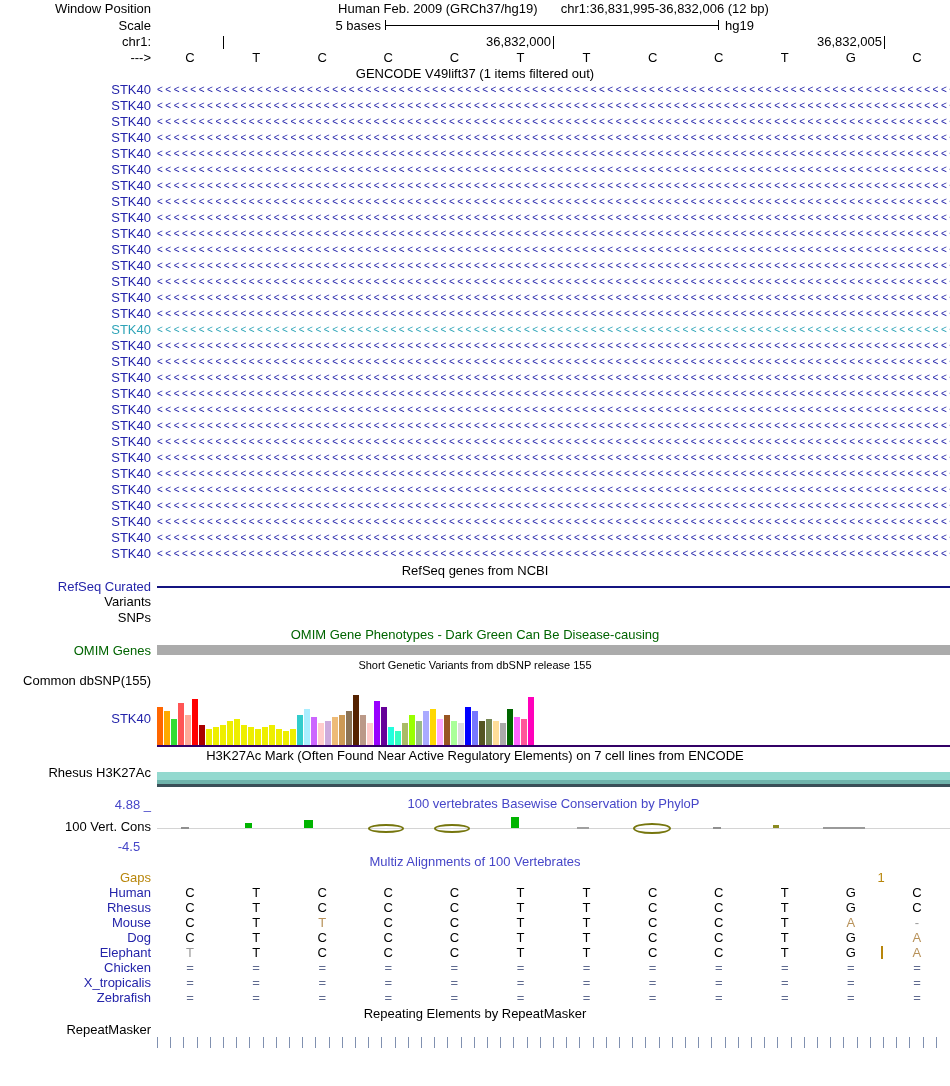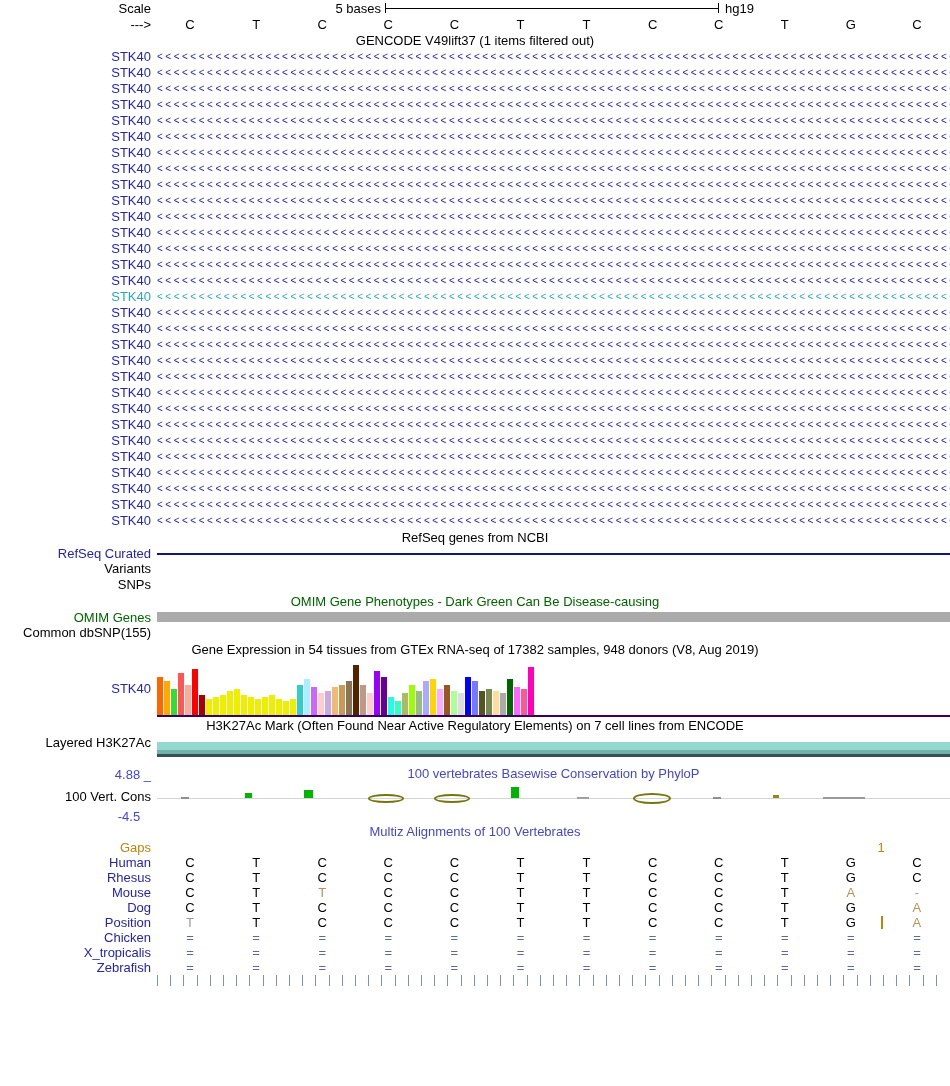--- a/index.html
+++ b/index.html
@@ -39,30 +39,48 @@
   .labmid{display:flex;align-items:center;justify-content:flex-end;}
   .phy-baseline{position:absolute;left:0;right:0;top:33px;height:1px;background:#d4d4d4;}
   .insbar{position:absolute;top:1px;width:2px;height:13px;background:var(--gaps-gold,#b8860b);}
   .btick{position:absolute;top:0;width:1px;height:11px;background:#8090b0;}
 </style>
 </head>
 <body>
 
 <div id="browser">
 
+  <div class="trow h17">
+    <div class="lab">Window Position</div>
+    <div class="trk" style="text-align:center;">
+      <span>Human Feb. 2009 (GRCh37/hg19)</span>
+      <span style="display:inline-block;width:16px;"></span>
+      <span>chr1:36,831,995-36,832,006 (12 bp)</span>
+    </div>
+  </div>
 
   <div class="trow h17">
     <div class="lab">Scale</div>
     <div class="trk">
       <span class="pos" style="left:224px;transform:translateX(-100%);">5 bases</span>
       <div class="scalebar"></div>
       <span class="pos" style="left:568px;">hg19</span>
     </div>
   </div>
 
+  <div class="trow h16">
+    <div class="lab">chr1:</div>
+    <div class="trk" id="ruler">
+        <div class="rtick" style="left: 66px;"></div>
+        <div class="rtick" style="left: 396px;"></div>
+        <span class="pos rnum" style="left: 396px;">36,832,000</span>
+        <div class="rtick" style="left: 727px;"></div>
+        <span class="pos rnum" style="left: 727px;">36,832,005</span>
+      </div>
+  </div>
 
   <div class="trow h16">
     <div class="lab">---&gt;</div>
     <div class="trk" id="ref-bases">
         <span class="base mzc-k" style="left: 33.0417px;">C</span>
         <span class="base mzc-k" style="left: 99.125px;">T</span>
         <span class="base mzc-k" style="left: 165.208px;">C</span>
         <span class="base mzc-k" style="left: 231.292px;">C</span>
         <span class="base mzc-k" style="left: 297.375px;">C</span>
         <span class="base mzc-k" style="left: 363.458px;">T</span>
@@ -277,26 +295,26 @@
   </div>
 
   <div class="ttl h17 dgreen">OMIM Gene Phenotypes - Dark Green Can Be Disease-causing</div>
   <div class="trow h15">
     <div class="lab dgreen">OMIM Genes</div>
     <div class="trk">
         <div class="omim-bar" id="omim-bar" style="background: rgb(171, 171, 171);"></div>
       </div>
   </div>
 
+  <div class="ttl h15 sm">Short Genetic Variants from dbSNP release 155</div>
   <div class="trow h16">
     <div class="lab">Common dbSNP(155)</div>
     <div class="trk"></div>
   </div>
 
-  <div class="ttl h18">Gene Expression in 54 tissues from GTEx RNA-seq of 17382 samples, 948 donors (V8, Aug 2019)</div>
   <div class="trow" style="height:58px;">
     <div class="lab labmid blue">STK40</div>
     <div class="trk">
       <div class="bars" id="gtex-bars">
           <div class="bar" style="height: 38px; background: rgb(255, 102, 0);"></div>
           <div class="bar" style="height: 34px; background: rgb(255, 170, 0);"></div>
           <div class="bar" style="height: 26px; background: rgb(51, 221, 51);"></div>
           <div class="bar" style="height: 42px; background: rgb(255, 85, 85);"></div>
           <div class="bar" style="height: 30px; background: rgb(255, 170, 153);"></div>
           <div class="bar" style="height: 46px; background: rgb(255, 0, 0);"></div>
@@ -348,21 +366,21 @@
           <div class="bar" style="height: 28px; background: rgb(255, 102, 255);"></div>
           <div class="bar" style="height: 26px; background: rgb(255, 85, 153);"></div>
           <div class="bar" style="height: 48px; background: rgb(255, 0, 187);"></div>
         </div>
       <div class="gtex-base"></div>
     </div>
   </div>
 
   <div class="ttl h18">H3K27Ac Mark (Often Found Near Active Regulatory Elements) on 7 cell lines from ENCODE</div>
   <div class="trow" style="height:30px;">
-    <div class="lab" style="line-height:15px;">Layered H3K27Ac</div>
+    <div class="lab" style="line-height:15px;">Rhesus H3K27Ac</div>
     <div class="trk" id="h3k-bands">
         <div class="pos" style="left: 0px; right: 0px; top: 7px; height: 8px; background: rgb(147, 217, 207);"></div>
         <div class="pos" style="left: 0px; right: 0px; top: 15px; height: 4px; background: rgb(111, 179, 171);"></div>
         <div class="pos" style="left: 0px; right: 0px; top: 19px; height: 3px; background: rgb(58, 78, 87);"></div>
       </div>
   </div>
 
   <div class="trow" style="height:58px;">
     <div class="lab" style="position:relative;text-align:center;">
       <span class="pos tblue" style="right:6px;top:2px;">4.88 _</span>
@@ -456,21 +474,21 @@
           <span class="base mzc-k" style="left: 363.458px;">T</span>
           <span class="base mzc-k" style="left: 429.542px;">T</span>
           <span class="base mzc-k" style="left: 495.625px;">C</span>
           <span class="base mzc-k" style="left: 561.708px;">C</span>
           <span class="base mzc-k" style="left: 627.792px;">T</span>
           <span class="base mzc-k" style="left: 693.875px;">G</span>
           <span class="base mzc-t" style="left: 759.958px;">A</span>
         </div>
       </div>
       <div class="trow h15">
-        <div class="lab blue">Position</div>
+        <div class="lab blue">Elephant</div>
         <div class="trk">
           <span class="base mzc-g" style="left: 33.0417px;">T</span>
           <span class="base mzc-k" style="left: 99.125px;">T</span>
           <span class="base mzc-k" style="left: 165.208px;">C</span>
           <span class="base mzc-k" style="left: 231.292px;">C</span>
           <span class="base mzc-k" style="left: 297.375px;">C</span>
           <span class="base mzc-k" style="left: 363.458px;">T</span>
           <span class="base mzc-k" style="left: 429.542px;">T</span>
           <span class="base mzc-k" style="left: 495.625px;">C</span>
           <span class="base mzc-k" style="left: 561.708px;">C</span>
@@ -526,20 +544,25 @@
           <span class="base mzc-e" style="left: 429.542px;">=</span>
           <span class="base mzc-e" style="left: 495.625px;">=</span>
           <span class="base mzc-e" style="left: 561.708px;">=</span>
           <span class="base mzc-e" style="left: 627.792px;">=</span>
           <span class="base mzc-e" style="left: 693.875px;">=</span>
           <span class="base mzc-e" style="left: 759.958px;">=</span>
         </div>
       </div>
     </div>
 
+  <div class="ttl h17">Repeating Elements by RepeatMasker</div>
+  <div class="trow h15">
+    <div class="lab">RepeatMasker</div>
+    <div class="trk"></div>
+  </div>
 
   <div class="trow h12">
     <div class="lab"></div>
     <div class="trk" id="bottom-ticks">
         <div class="btick" style="left: 0px;"></div>
         <div class="btick" style="left: 13.2px;"></div>
         <div class="btick" style="left: 26.4px;"></div>
         <div class="btick" style="left: 39.6px;"></div>
         <div class="btick" style="left: 52.8px;"></div>
         <div class="btick" style="left: 66px;"></div>

